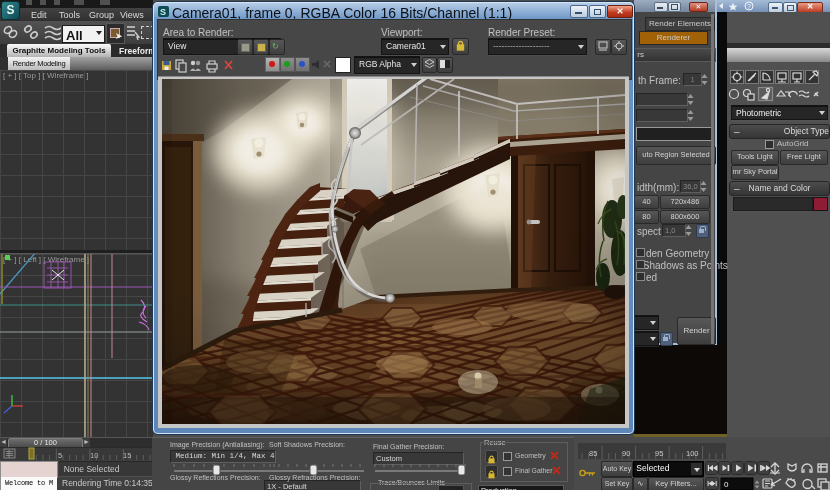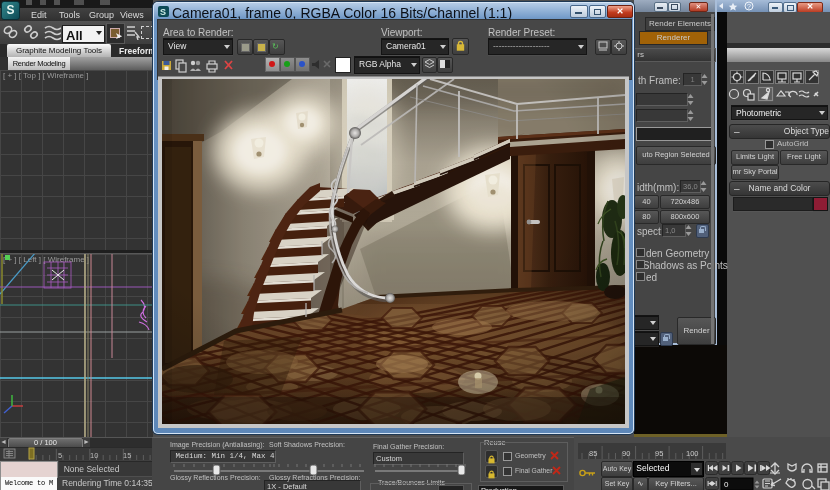--- a/index.html
+++ b/index.html
@@ -49,21 +49,21 @@
   <span style="position:absolute;left:8px;top:7px;color:#eee;font-size:9px;">➤</span>
 </div>
 <svg class="a" style="left:126px;top:25px;" width="14" height="15">
     <g stroke="#cfcfcf" stroke-width="1.4">
       <path d="M1 2 h8 M1 6 h8 M1 10 h8"></path>
       <path d="M9 7 l4 5 l-2 0 l1 3" fill="none"></path>
     </g>
   </svg>
 <div class="a" style="left:141px;top:26px;width:11px;height:11px;border:1px dashed #d0d0d0;"></div>
 <div class="a" style="left:0;top:44px;width:153px;height:13px;background:#2a2a2a;"></div>
-<div class="a" style="left:7px;top:44px;width:104px;height:13px;background:linear-gradient(#fbfbfb,#b3b3b3);border-radius:2px 2px 0 0;color:#0d0d0d;font-size:8px;text-align:center;line-height:13px;">Graphite Modeling Tools</div>
+<div class="a" style="left:7px;top:44px;width:104px;height:13px;background:linear-gradient(#fbfbfb,#b3b3b3);border-radius:2px 2px 0 0;color:#0d0d0d;font-size:8px;text-align:center;line-height:13px;font-weight:bold;">Graphite Modeling Tools</div>
 <div class="lbl" style="left:119px;top:46px;color:#ececec;font-size:8.5px;font-weight:bold;">Freeform</div>
 <div class="a" style="left:0;top:57px;width:153px;height:13px;background:#303030;"></div>
 <div class="a" style="left:68px;top:57px;width:85px;height:13px;background:linear-gradient(#a2a2a2,#5d5d5d);"></div>
 <div class="a" style="left:8px;top:57px;width:62px;height:13px;background:linear-gradient(#f4f4f4,#bcbcbc);color:#0d0d0d;font-size:7.5px;letter-spacing:-0.3px;text-align:center;line-height:13px;">Render Modeling</div>
 
 <div class="a grid" style="left:0;top:70px;width:153px;height:180px;">
   <div class="vplbl">[ + ] [ Top ] [ Wireframe ]</div>
 </div>
 <div class="a" style="left:0;top:250px;width:153px;height:3px;background:#1f1f1f;border-bottom:1px solid #585858;"></div>
 <div class="a grid" style="left:0;top:254px;width:153px;height:183px;">
@@ -176,21 +176,21 @@
   </g>
 </svg>
 <div class="combo" style="left:731px;top:105px;width:95px;height:13px;">
     <span class="tx" style="color:#f0f0f0;">Photometric</span>
     <span class="ar"></span>
   </div>
 <div class="a" style="left:729px;top:124px;width:99px;height:13px;background:linear-gradient(#4c4c4c,#353535);border:1px solid #262626;border-radius:3px;color:#dcdcdc;font-size:8.5px;text-align:right;line-height:12px;">Object Type</div>
 <div class="lbl" style="left:734px;top:126px;color:#cfcfcf;">–</div>
 <div class="a" style="left:765px;top:140px;width:7px;height:7px;background:#2e2e2e;border:1px solid #999;"></div>
 <div class="lbl" style="left:777px;top:139px;font-size:8px;">AutoGrid</div>
-<div class="btn" style="left:731px;top:150px;width:46px;height:13px;line-height:12px;">Limits Light</div>
+<div class="btn" style="left:731px;top:150px;width:46px;height:13px;line-height:12px;">Tools Light</div>
 <div class="btn" style="left:780px;top:150px;width:46px;height:13px;line-height:12px;">Free Light</div>
 <div class="btn" style="left:731px;top:165px;width:46px;height:13px;line-height:12px;">mr Sky Portal</div>
 <div class="a" style="left:729px;top:181px;width:99px;height:13px;background:linear-gradient(#4c4c4c,#353535);border:1px solid #262626;border-radius:3px;color:#dcdcdc;font-size:8.5px;text-align:center;line-height:12px;">Name and Color</div>
 <div class="lbl" style="left:734px;top:183px;color:#cfcfcf;">–</div>
 <div class="a" style="left:733px;top:197px;width:78px;height:12px;background:#2a2a2a;border:1px solid #1c1c1c;box-shadow:0 1px 0 #5e5e5e66;"></div>
 <div class="a" style="left:813px;top:197px;width:13px;height:12px;background:#8e1c34;border:1px solid #151515;"></div>
 
 <div class="a" style="left:634px;top:0;width:83px;height:345px;background:#454545;border-right:2px solid #a9bed9;border-bottom:2px solid #a9bed9;box-sizing:border-box;">
   <div class="a" style="left:0;top:0;width:81px;height:12px;background:linear-gradient(#9dacc0,#74859b);"></div>
   <div class="a" style="left:20px;top:2px;width:12px;height:8px;background:linear-gradient(#e9eef4,#c3cfdd);border:1px solid #5a7085;border-radius:2px;">
@@ -329,21 +329,21 @@
       <span style="position:absolute;left:4px;top:6px;width:7px;height:2px;background:#33516e;"></span>
     </div>
   <div class="a" style="left:436px;top:3px;width:15px;height:11px;background:linear-gradient(#eef3f9,#bccbdc);border:1px solid #49688c;border-radius:2px;">
       <span style="position:absolute;left:4px;top:2.5px;width:5px;height:4.5px;border:1px solid #33516e;"></span>
     </div>
   <div class="a" style="left:454px;top:3px;width:24px;height:11px;background:linear-gradient(#efa38c,#c03a1e 60%,#a52e14);border:1px solid #6e2010;border-radius:2px;color:#fff;font-size:8.5px;font-weight:bold;text-align:center;line-height:10px;">✕</div>
   <div class="a" style="left:4px;top:17px;width:473px;height:59px;background:#474747;border:1px solid #333;">
     <div class="lbl" style="left:5px;top:7px;">Area to Render:</div>
     <div class="lbl" style="left:223px;top:7px;">Viewport:</div>
     <div class="lbl" style="left:330px;top:7px;">Render Preset:</div>
-    <div class="combo" style="left:5px;top:18px;width:68px;height:15px;">
+    <div class="combo" style="left:5px;top:18px;width:68px;height:15px;padding-left:48px;">
         <span class="tx">View</span>
         <span class="ar"></span>
       </div>
     <div class="combo" style="left:223px;top:18px;width:66px;height:15px;">
         <span class="tx">Camera01</span>
         <span class="ar"></span>
       </div>
     <div class="combo" style="left:330px;top:18px;width:97px;height:15px;">
         <span class="tx" style="color:#aaa;">--------------------</span>
         <span class="ar"></span>

